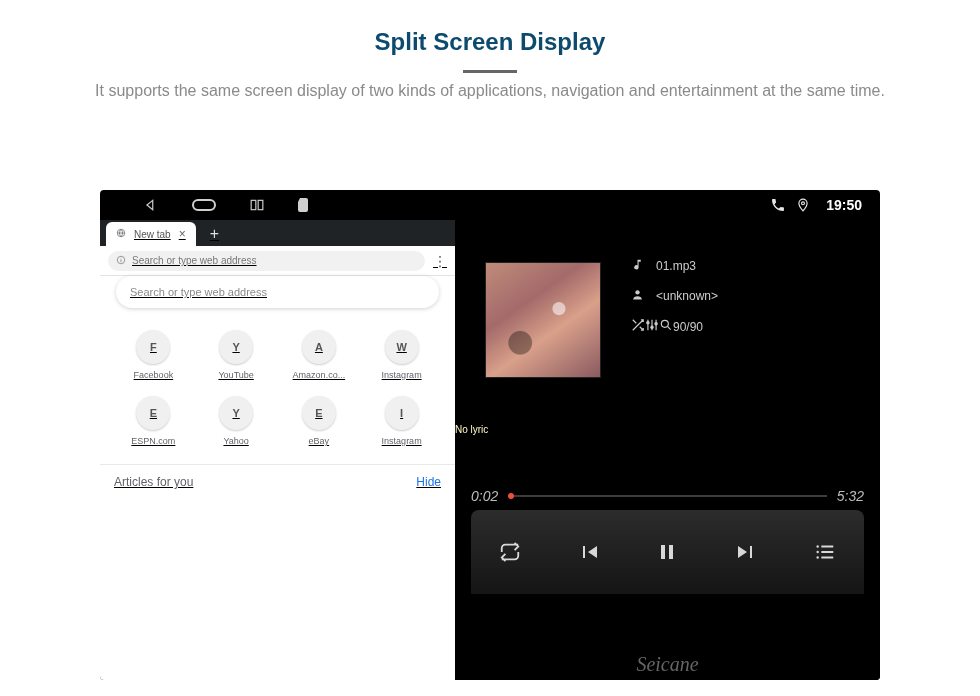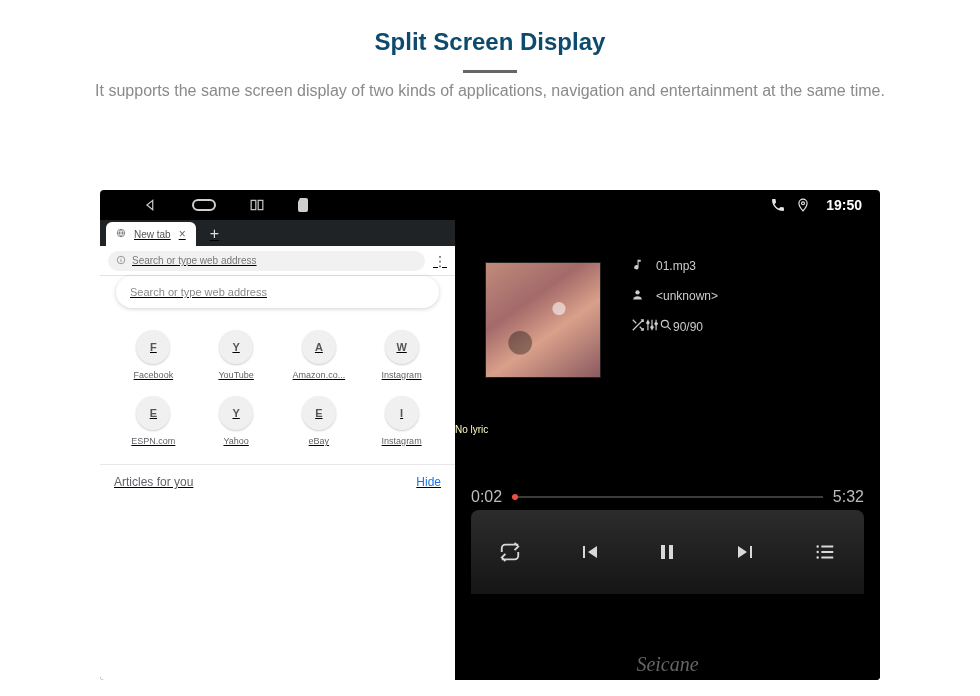--- a/index.html
+++ b/index.html
@@ -42,21 +42,21 @@
   .player { flex: 1; background: #000; position: relative; color: #e5e5e5; padding-left: 48px; }
   .album { position: absolute; left: 30px; top: 42px; width: 116px; height: 116px; background: linear-gradient(145deg,#c08b7a 0%, #a36a6a 35%, #d9a08a 60%, #8a5a60 100%); border: 1px solid #222; }
   .album::after { content:""; position:absolute; inset:0; background:
       radial-gradient(circle at 64% 40%, rgba(255,255,255,.55) 0 6%, transparent 7%),
       radial-gradient(circle at 30% 70%, rgba(0,0,0,.35) 0 10%, transparent 11%); }
   .meta { position: absolute; left: 176px; top: 38px; font-size: 12px; }
   .meta-row { display: flex; align-items: center; gap: 12px; margin-bottom: 14px; color: #ccc; }
   .meta-row svg { flex: none; }
   .ctrl-icons { display: flex; gap: 0; align-items: center; }
   .nolyric { position: absolute; left: 0; right: 0; top: 204px; font-size: 10px; color: #fef9c3; }
-  .progress { position: absolute; left: 16px; right: 16px; top: 268px; display: flex; align-items: center; gap: 10px; font-size: 16px; color: #bdbdbd; }
+  .progress { position: absolute; left: 16px; right: 16px; top: 268px; display: flex; align-items: center; gap: 10px; font-size: 14px; color: #bdbdbd; font-style: italic; }
   .bar { flex: 1; height: 2px; background: #3c3c3c; position: relative; }
   .bar::before { content:""; position:absolute; left:0; top:-2px; width:6px; height:6px; border-radius:50%; background:#f04e3e; }
   .controls { position: absolute; left: 16px; right: 16px; top: 290px; height: 84px; background: linear-gradient(#2c2c2c,#151515); border-radius: 8px 8px 0 0; display: flex; align-items: center; justify-content: space-around; }
   .ctrl-btn { color:#d8d8d8; display:flex; align-items:center; justify-content:center; width:40px; height:40px; }
   .watermark { position:absolute; left:50%; bottom:4px; transform:translateX(-50%); font-style:italic; color:#777; font-size:20px; font-family: "Brush Script MT", cursive; opacity:.85; }
 </style>
 </head>
 <body>
 
 <h1 class="page-title">Split Screen Display</h1>

